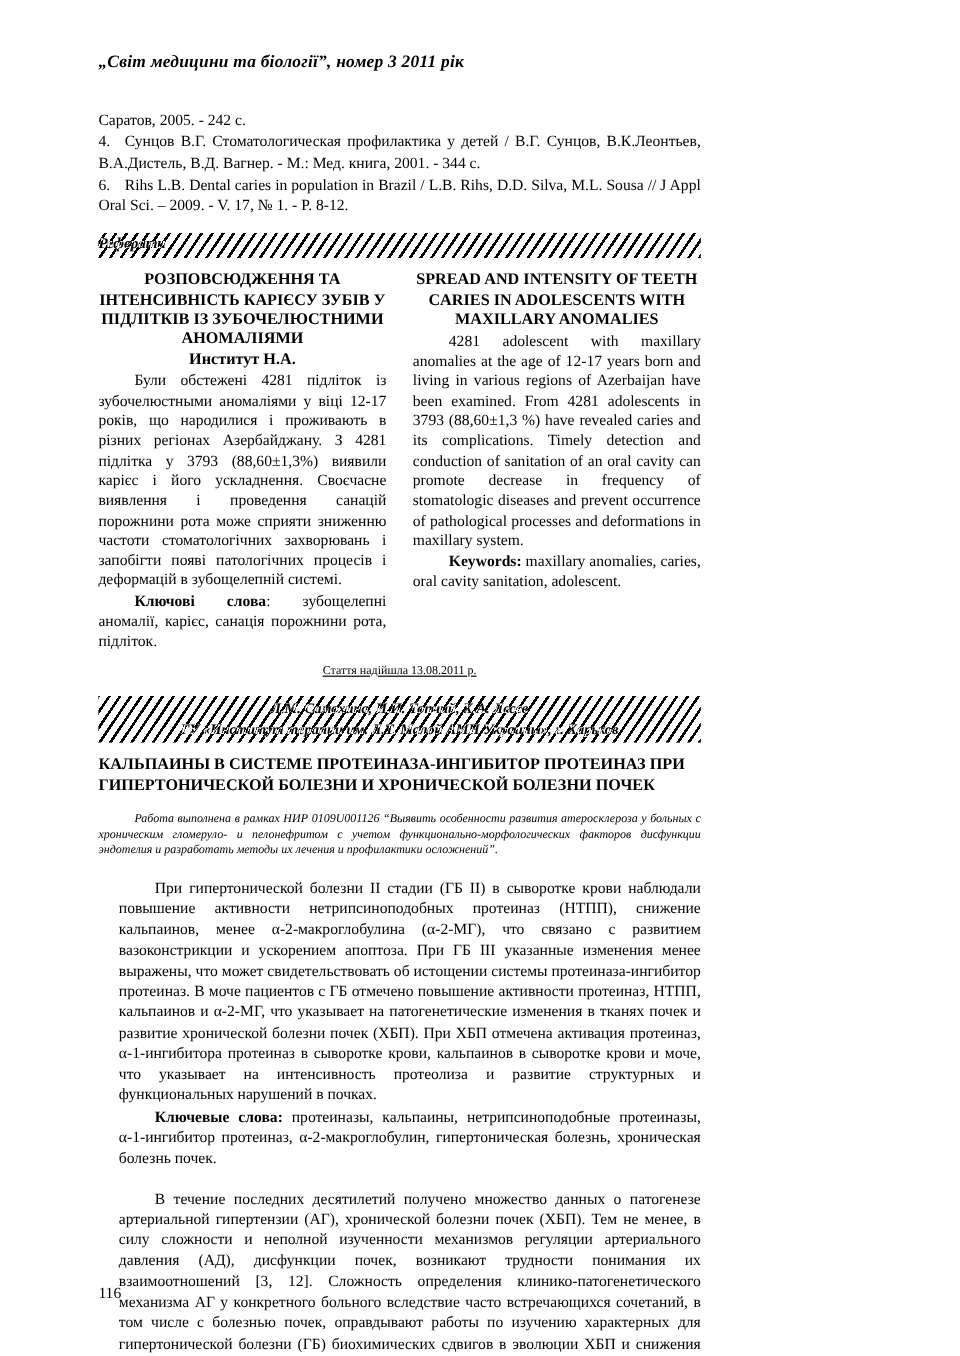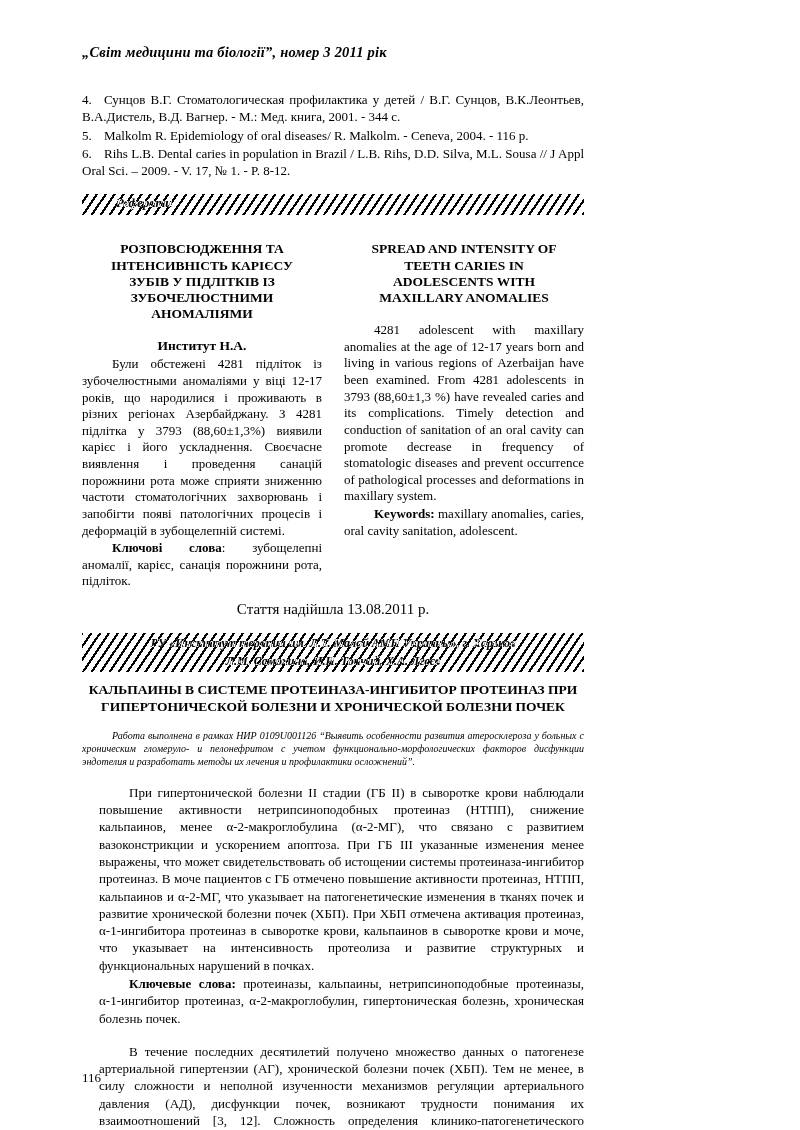--- a/index.html
+++ b/index.html
@@ -67,74 +67,74 @@
     position: relative;
     font-size: 12.5px;
     font-weight: bold;
     font-style: italic;
     line-height: 18px;
     white-space: nowrap;
     mix-blend-mode: difference;
     color: #ffffff;
   }
   .banner-abstracts .banner-text {
-    margin-left: 34px;
     text-align: left;
   }
   .banner-authors .banner-text {
     text-align: center;
     font-size: 12px;
     line-height: 18px;
   }
 
   
   .abstract-cols {
     display: flex;
     gap: 22px;
     margin-top: 9px;
   }
   .abs-col { width: 50%; }
   .abs-title {
     text-align: center;
     font-weight: bold;
     font-size: 13.5px;
     line-height: 1.2;
-    margin: 16px;
+    margin: 0;
     text-transform: none;
   }
   .abs-author {
     text-align: center;
     font-weight: bold;
     font-size: 13.5px;
     margin: 1px 0 0 0;
   }
   .abs-body {
     font-size: 13px;
     line-height: 1.28;
     text-align: justify;
     text-indent: 30px;
     margin: 2px 0 0 0;
   }
   .abs-body.kw { text-indent: 30px; margin-top: 1px; }
   .kw-label { font-weight: bold; }
 
   .received {
     text-align: center;
-    font-size: 15px;
+    font-size: 10px;
     margin: 11px 0 0 0;
+    text-decoration: underline;
   }
 
   
   .udc {
     font-size: 13px;
     font-weight: bold;
     margin: 43px 0 0 0;
   }
   .art-title {
-    text-align: center;
+    text-align: left;
     font-weight: bold;
     font-size: 13.5px;
     line-height: 1.25;
     margin: 9px 0 0 0;
   }
   .funding {
     font-size: 10px;
     font-style: italic;
     line-height: 1.3;
     text-align: justify;
@@ -162,24 +162,24 @@
 </style>
 </head>
 <body>
 
 <div class="page">
 
   <div class="running-head">„Світ медицини та біології”, номер 3 2011 рік</div>
 
   <div class="ref-list">
     <p class="ref-line">
-      <span class="ref-num">4.</span><span>Сунцов В.Г. Стоматологическая профилактика у детей /  В.Г. Сунцов,  В.К.Леонтьев,  В.А.Дистель,  В.Д. Вагнер. - М.: Мед. книга, 2001. - 344 с.</span>
+      <span>Саратов, 2005. - 242 с.</span>
     </p>
     <p class="ref-line">
-      <span class="ref-num">5.</span><span>Malkolm R. Epidemiology of oral diseases/  R. Malkolm. - Ceneva, 2004. - 116 p.</span>
+      <span class="ref-num">4.</span><span>Сунцов В.Г. Стоматологическая профилактика у детей /  В.Г. Сунцов,  В.К.Леонтьев,  В.А.Дистель,  В.Д. Вагнер. - М.: Мед. книга, 2001. - 344 с.</span>
     </p>
     <p class="ref-line">
       <span class="ref-num">6.</span><span>Rihs L.B. Dental caries in population in Brazil /  L.B. Rihs,  D.D. Silva,  M.L. Sousa // J Appl Oral Sci. – 2009. - V. 17, № 1. - P. 8-12.</span>
     </p>
   </div>
 
   <div class="banner banner-abstracts">
     <div class="banner-text">Реферати</div>
   </div>
 
@@ -197,22 +197,22 @@
       <p class="abs-body">4281 adolescent with maxillary anomalies at the age of 12-17 years born and living in various regions of Azerbaijan have been examined. From 4281 adolescents in 3793 (88,60±1,3 %) have revealed caries and its complications. Timely detection and conduction of sanitation of an oral cavity can promote decrease in frequency of stomatologic diseases and prevent occurrence of pathological processes and deformations in maxillary system.</p>
       <p class="abs-body kw"><span class="kw-label">Keywords:</span><span> maxillary anomalies, caries, oral cavity sanitation, adolescent.</span></p>
     </div>
 
   </div>
 
   <p class="received">Стаття надійшла 13.08.2011 р.</p>
 
 
   <div class="banner banner-authors">
+    <div class="banner-text">Л.М. Самохина, И.И. Топчий, Х.А. Лесєв</div>
     <div class="banner-text">ГУ «Институт терапии им. Л.Т. Малой АМН Украины», г. Харьков</div>
-    <div class="banner-text">Л.М. Самохина, И.И. Топчий, Х.А. Лесєв</div>
   </div>
 
   <p class="art-title">КАЛЬПАИНЫ В СИСТЕМЕ ПРОТЕИНАЗА-ИНГИБИТОР ПРОТЕИНАЗ ПРИ ГИПЕРТОНИЧЕСКОЙ БОЛЕЗНИ И ХРОНИЧЕСКОЙ БОЛЕЗНИ ПОЧЕК</p>
 
   <p class="funding">Работа выполнена в рамках НИР 0109U001126 “Выявить особенности развития атеросклероза у больных с хроническим гломеруло- и пелонефритом с учетом функционально-морфологических факторов дисфункции эндотелия и разработать методы их лечения и профилактики осложнений”.</p>
 
   <p class="para">При гипертонической болезни II стадии (ГБ II) в сыворотке крови наблюдали повышение активности нетрипсиноподобных протеиназ (НТПП), снижение кальпаинов, менее α-2-макроглобулина (α-2-МГ), что связано с развитием вазоконстрикции и ускорением апоптоза. При ГБ III указанные изменения менее выражены, что может свидетельствовать об истощении системы протеиназа-ингибитор протеиназ. В моче пациентов с ГБ отмечено повышение активности протеиназ, НТПП, кальпаинов и α-2-МГ, что указывает на патогенетические изменения в тканях почек и развитие хронической болезни почек (ХБП). При ХБП отмечена активация протеиназ, α-1-ингибитора протеиназ в сыворотке крови, кальпаинов в сыворотке крови и моче, что указывает на интенсивность протеолиза и развитие структурных и функциональных нарушений в почках.</p>
 
   <p class="para tight"><b>Ключевые  слова:</b><span> протеиназы, кальпаины, нетрипсиноподобные протеиназы, α-1-ингибитор протеиназ, α-2-макроглобулин, гипертоническая болезнь, хроническая болезнь почек.</span></p>
 

